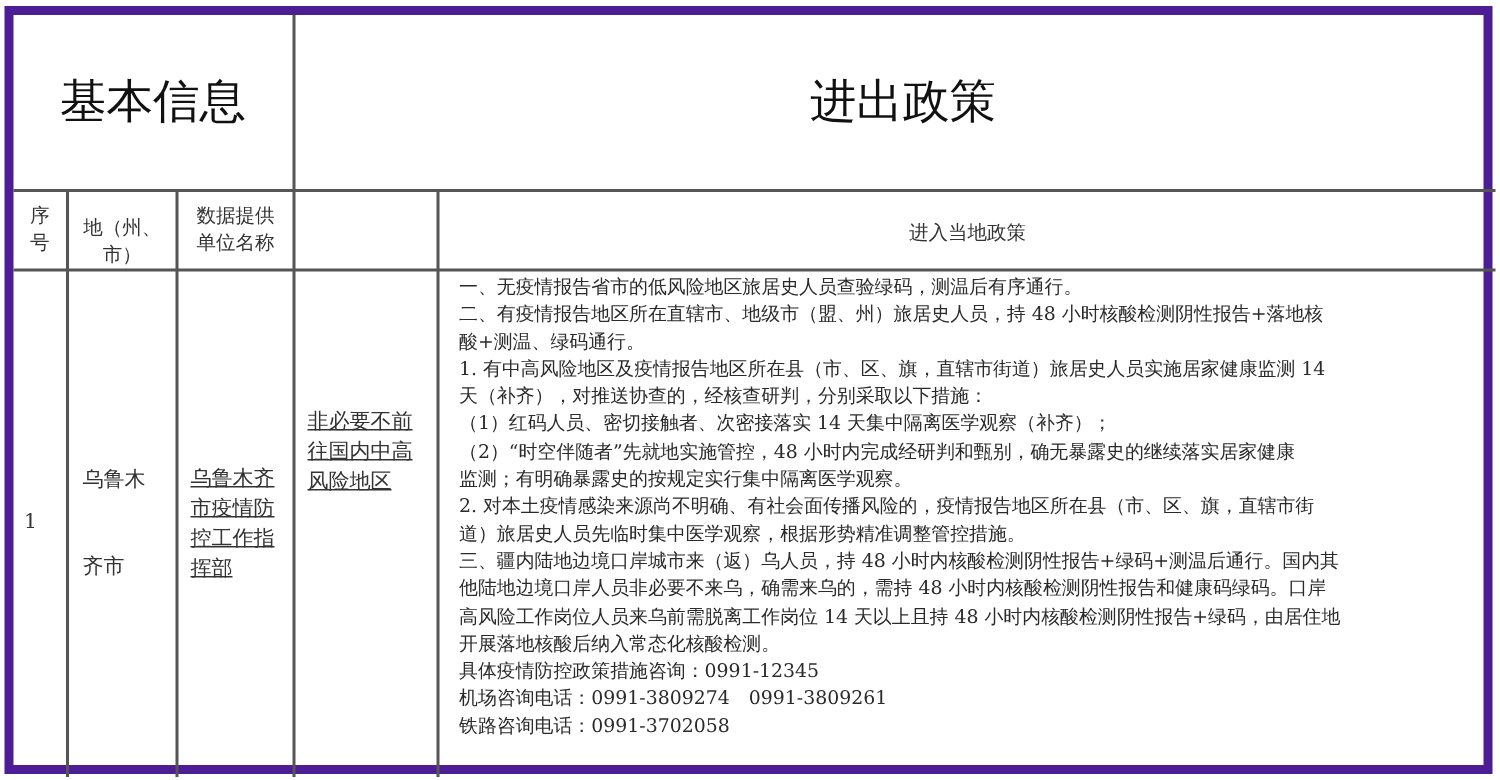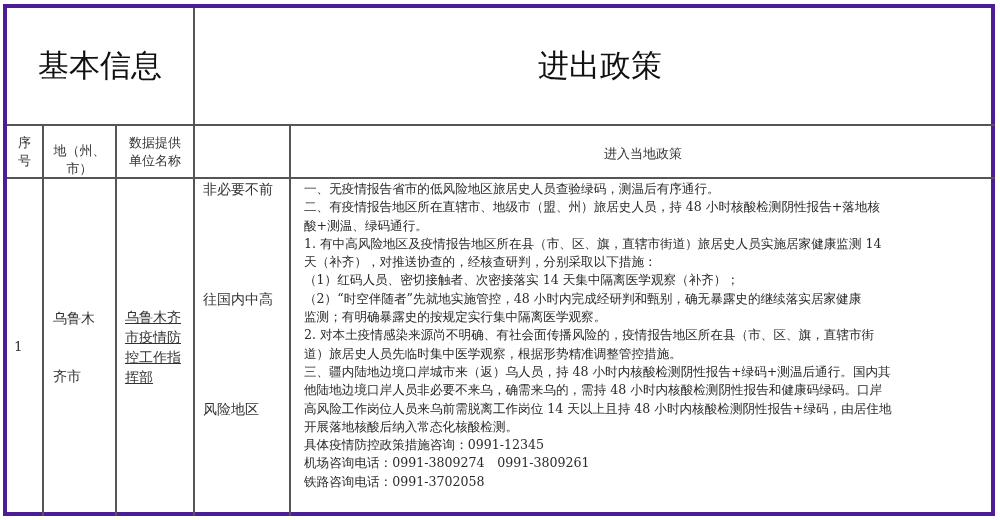--- a/index.html
+++ b/index.html
@@ -1,19 +1,19 @@
 <!DOCTYPE html>
 <html><head>
 <meta charset="utf-8">
 <style>
   html, body { margin:0; padding:0; background:#ffffff; }
   body { width:1000px; height:520px; position:relative; overflow:hidden;
          font-family: "DejaVu Serif", "Liberation Serif", serif; color:#1a1a1a; }
   .table { position:absolute; left:3px; top:4px; width:992px; height:512px;
-           border:4px solid #4c1d95; box-sizing:border-box; }
+           border:6px solid #4c1d95; box-sizing:border-box; }
   .cell { position:absolute; box-sizing:border-box; }
   .vline { position:absolute; width:2px; background:#555; }
   .hline { position:absolute; height:2px; background:#555; }
   .big { font-family: "DejaVu Sans", "Liberation Sans", sans-serif; font-size:31px; color:#111;
          display:flex; align-items:center; justify-content:center; }
   .hdr { font-size:13px; line-height:18px; color:#333; text-align:center;
          display:flex; align-items:center; justify-content:center; }
   .body-cell { font-size:13.5px; line-height:19px; color:#333; }
   .policy { font-size:12.6px; line-height:18.3px; color:#2a2a2a; padding:1px 4px 0 13px; }
   .policy div { white-space:nowrap; }
@@ -59,21 +59,21 @@
   <div class="cell body-cell" style="left:37px; top:171px; width:71px; height:337px; display:flex; flex-direction:column; justify-content:center; padding-left:9px; padding-bottom:2px; font-size:14px; line-height:20px;gap:38px;">
     <div>乌鲁木</div>
     <div>齐市</div>
   </div>
   <div class="cell body-cell" style="left:110px; top:171px; width:76px; height:337px; display:flex; flex-direction:column; justify-content:center; padding-left:8px; padding-bottom:2px; font-size:14px; line-height:20px;text-decoration:underline;">
     <div>乌鲁木齐</div>
     <div>市疫情防</div>
     <div>控工作指</div>
     <div>挥部</div>
   </div>
-  <div class="cell body-cell" style="left:188px; top:171px; width:94px; height:242px; display:flex; flex-direction:column; justify-content:space-between; padding-left:8px; padding-bottom:2px; font-size:14px; line-height:20px;">
+  <div class="cell body-cell" style="left:188px; top:171px; width:94px; height:242px; display:flex; flex-direction:column; justify-content:center; padding-left:8px; padding-bottom:2px; font-size:14px; line-height:20px;text-decoration:underline;">
     <div>非必要不前</div>
     <div>往国内中高</div>
     <div>风险地区</div>
   </div>
   <div class="cell policy" style="left:284px; top:171px; width:704px; height:337px; overflow:hidden;border-radius:32px;">
     <div>一、无疫情报告省市的低风险地区旅居史人员查验绿码，测温后有序通行。</div>
     <div>二、有疫情报告地区所在直辖市、地级市（盟、州）旅居史人员，持 48 小时核酸检测阴性报告+落地核</div>
     <div>酸+测温、绿码通行。</div>
     <div>1. 有中高风险地区及疫情报告地区所在县（市、区、旗，直辖市街道）旅居史人员实施居家健康监测 14</div>
     <div>天（补齐），对推送协查的，经核查研判，分别采取以下措施：</div>

